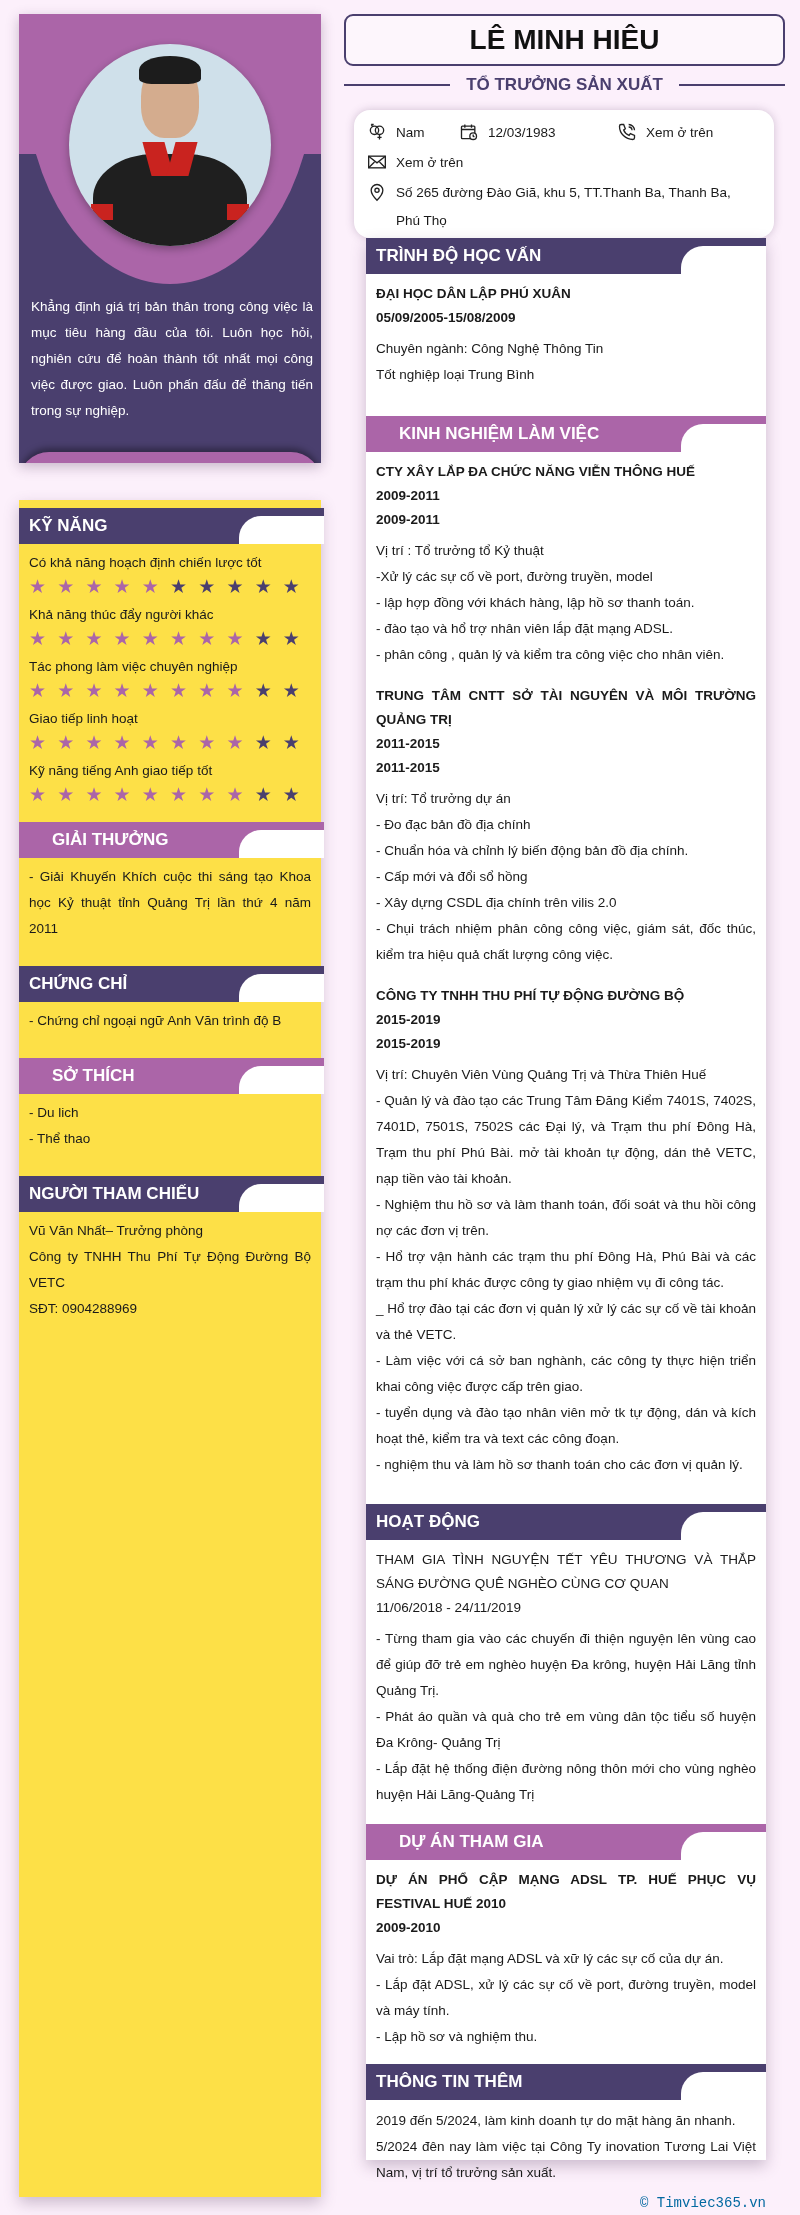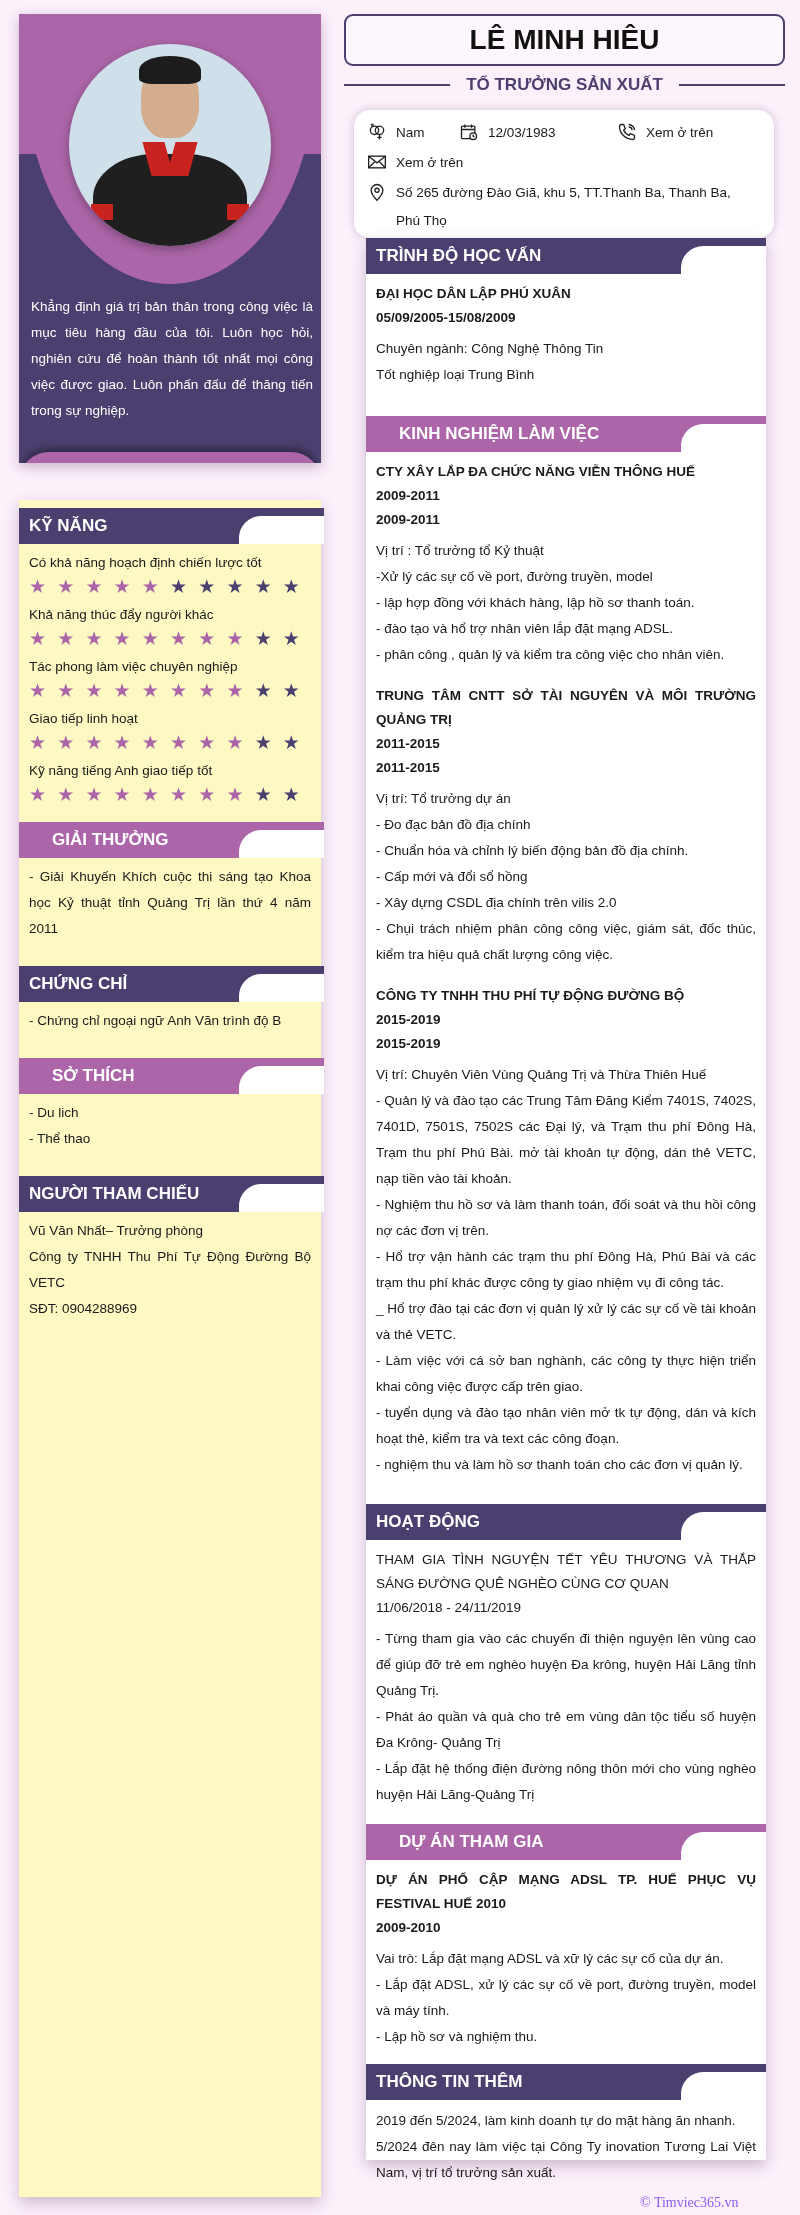--- a/index.html
+++ b/index.html
@@ -57,21 +57,21 @@
     color: #fff; font-size: 13.5px; line-height: 26px; text-align: justify;
   }
   .profile-bottom {
     position: absolute; left: 0; top: 438px; width: 302px; height: 30px;
     background: #ab65a8; border-radius: 40px 40px 0 0;
     box-shadow: 0 -4px 6px rgba(0,0,0,0.35);
   }
 
   .left-panel {
     position: absolute; left: 19px; top: 500px; width: 302px; height: 1697px;
-    background: #fef9c3; box-shadow: 0 6px 14px rgba(80,50,90,0.28);
+    background: #fde047; box-shadow: 0 6px 14px rgba(80,50,90,0.28);
   }
   .sec-head {
     position: relative; height: 36px; width: 305px;
     color: #fff; font-weight: bold; font-size: 17px;
     padding-left: 10px; line-height: 36px;
   }
   .left-panel .sec-head { width: 305px; }
   .sec-head .tail {
     position: absolute; right: 0; top: 0; width: 85px; height: 36px; overflow: hidden;
   }
@@ -119,22 +119,22 @@
   .right-panel {
     position: absolute; left: 366px; top: 238px; width: 400px; height: 1922px;
     background: #fff; box-shadow: 0 6px 14px rgba(80,50,90,0.28);
   }
   .right-panel .sec-head { width: 400px; }
   .right-panel .sec-body { padding: 8px 10px 18px 10px; }
   .b { font-weight: bold; line-height: 24px; }
   .ln { line-height: 26px; }
   .gap { height: 6px; }
   .footer {
-    position: absolute; left: 640px; top: 2195px; font-family: Liberation Serif, serif;
-    font-size: 14px; color: #8b5cf6;
+    position: absolute; left: 640px; top: 2195px; font-family: Liberation Mono, monospace;
+    font-size: 14px; color: #0369a1;
   }
 </style>
 </head>
 <body>
 
 <div class="profile-card">
   <div class="profile-circle-bg"></div>
   <div class="profile-top-cover"></div>
   <div class="avatar">
     <div class="body"></div>

